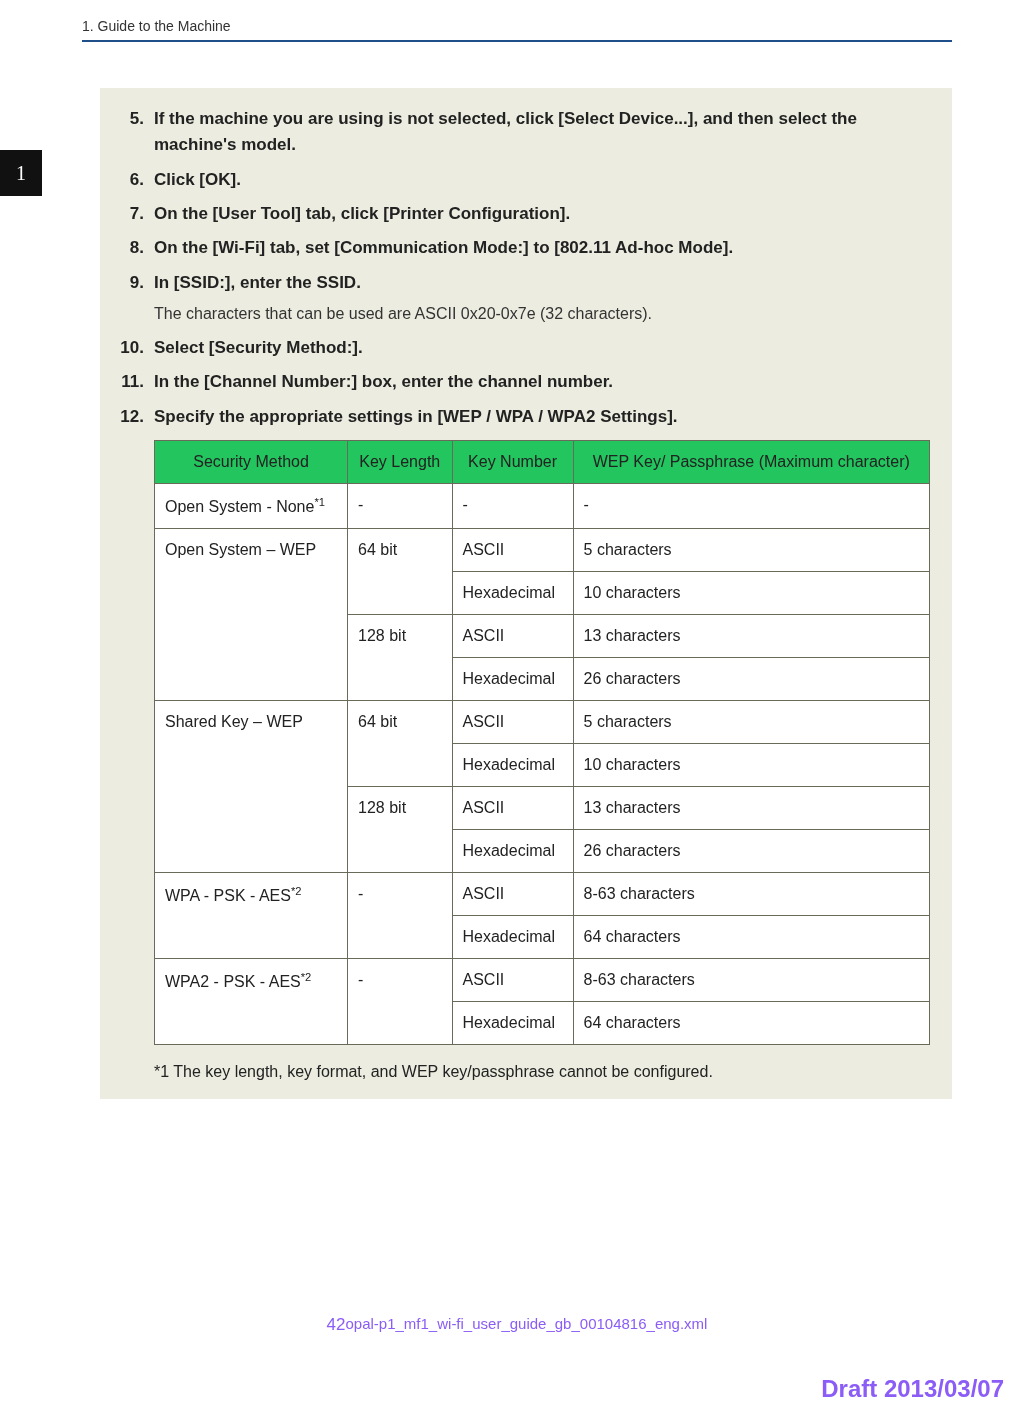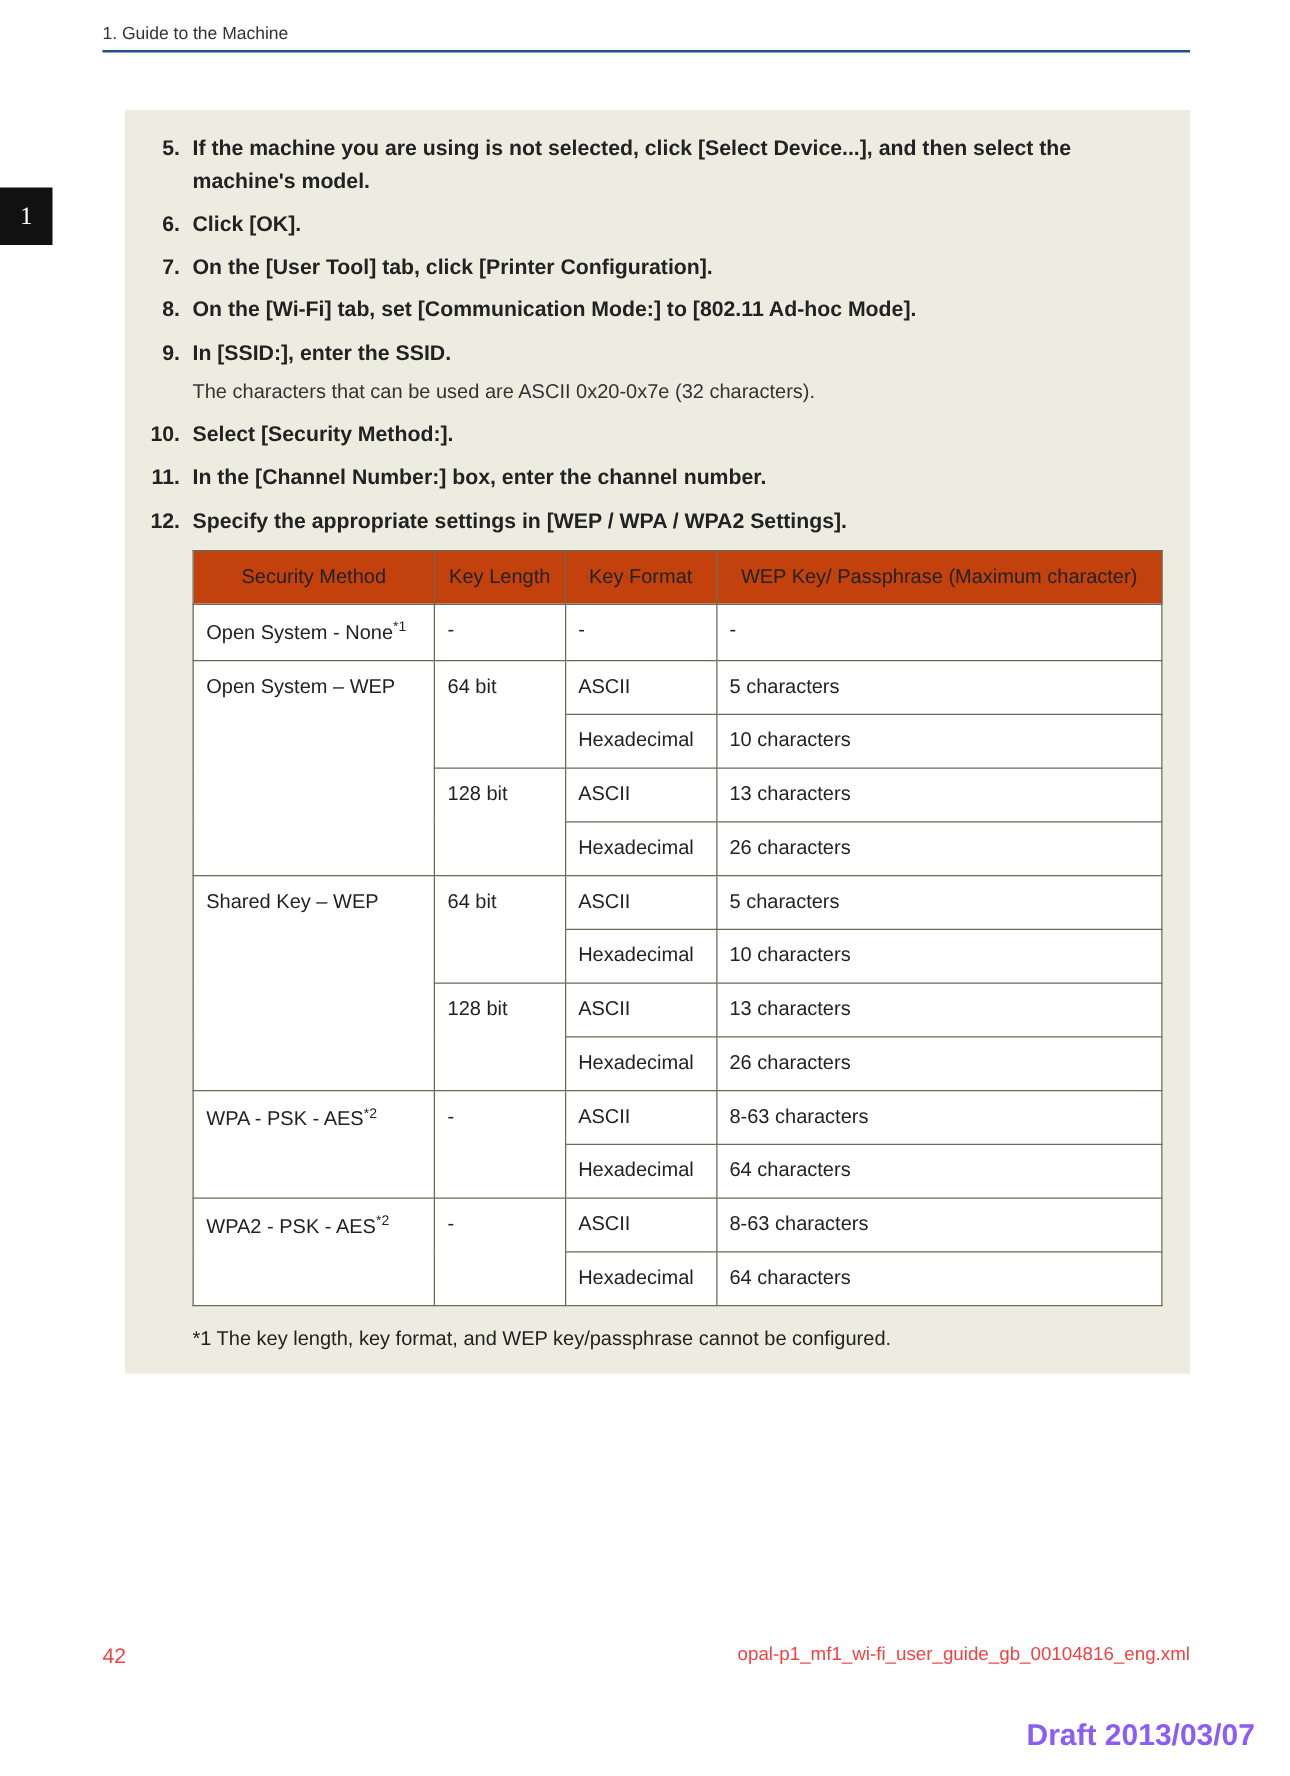--- a/index.html
+++ b/index.html
@@ -17,30 +17,30 @@
   ol.steps > li { display: flex; font-size: 17px; line-height: 1.55;
                   margin-bottom: 8px; }
   ol.steps > li .num { width: 34px; flex: 0 0 34px; text-align: right;
                        font-weight: bold; padding-right: 10px; }
   ol.steps > li .txt { flex: 1; }
   ol.steps > li .txt .instr { font-weight: bold; }
   ol.steps > li .txt .note { font-weight: normal; color: #333; margin-top: 6px;
                              font-size: 16px; }
   .table-wrap { margin-left: 44px; margin-top: 10px; }
   table.sec { border-collapse: collapse; width: 100%; font-size: 16px; }
-  table.sec th { background: #c2410c; font-weight: normal; padding: 12px 8px;
+  table.sec th { background: #22c55e; font-weight: normal; padding: 12px 8px;
                  border: 1px solid #6a6a5a; text-align: center; }
   table.sec td { background: #ffffff; padding: 12px 10px; border: 1px solid #6a6a5a;
                  vertical-align: top; }
   table.sec td.sm { font-size: 16px; }
   sup { font-size: 0.7em; }
   .footnote { margin-left: 44px; margin-top: 18px; font-size: 16px; }
   .footer { position: absolute; bottom: 86px; left: 0; right: 0;
-            padding: 0 80px 0 82px; display: flex; justify-content: space-between;
-            font-size: 15px; color: #ef4444; }
+            padding: 0 80px 0 82px; display: flex; justify-content: center;
+            font-size: 15px; color: #8b5cf6; }
   .footer .pg { font-size: 17px; }
   .draft { position: absolute; bottom: 18px; right: 28px; color: #8b5cf6;
            font-size: 24px; font-weight: bold; }
 </style>
 </head>
 <body>
 
 <div class="page">
   <div class="running-head">1. Guide to the Machine</div>
 
@@ -98,21 +98,21 @@
           </span>
         </li>
       </ol>
 
     <div class="table-wrap">
       <table class="sec">
         <thead>
             <tr id="thead-row">
               <th>Security Method</th>
               <th>Key Length</th>
-              <th>Key Format</th>
+              <th>Key Number</th>
               <th>WEP Key/ Passphrase (Maximum character)</th>
             </tr>
           </thead>
         <tbody id="tbody">
             <tr>
               <td class="sm">Open System - None<sup>*1</sup></td>
               <td class="sm">-</td>
               <td class="sm">-</td>
               <td class="sm">-</td>
             </tr>

